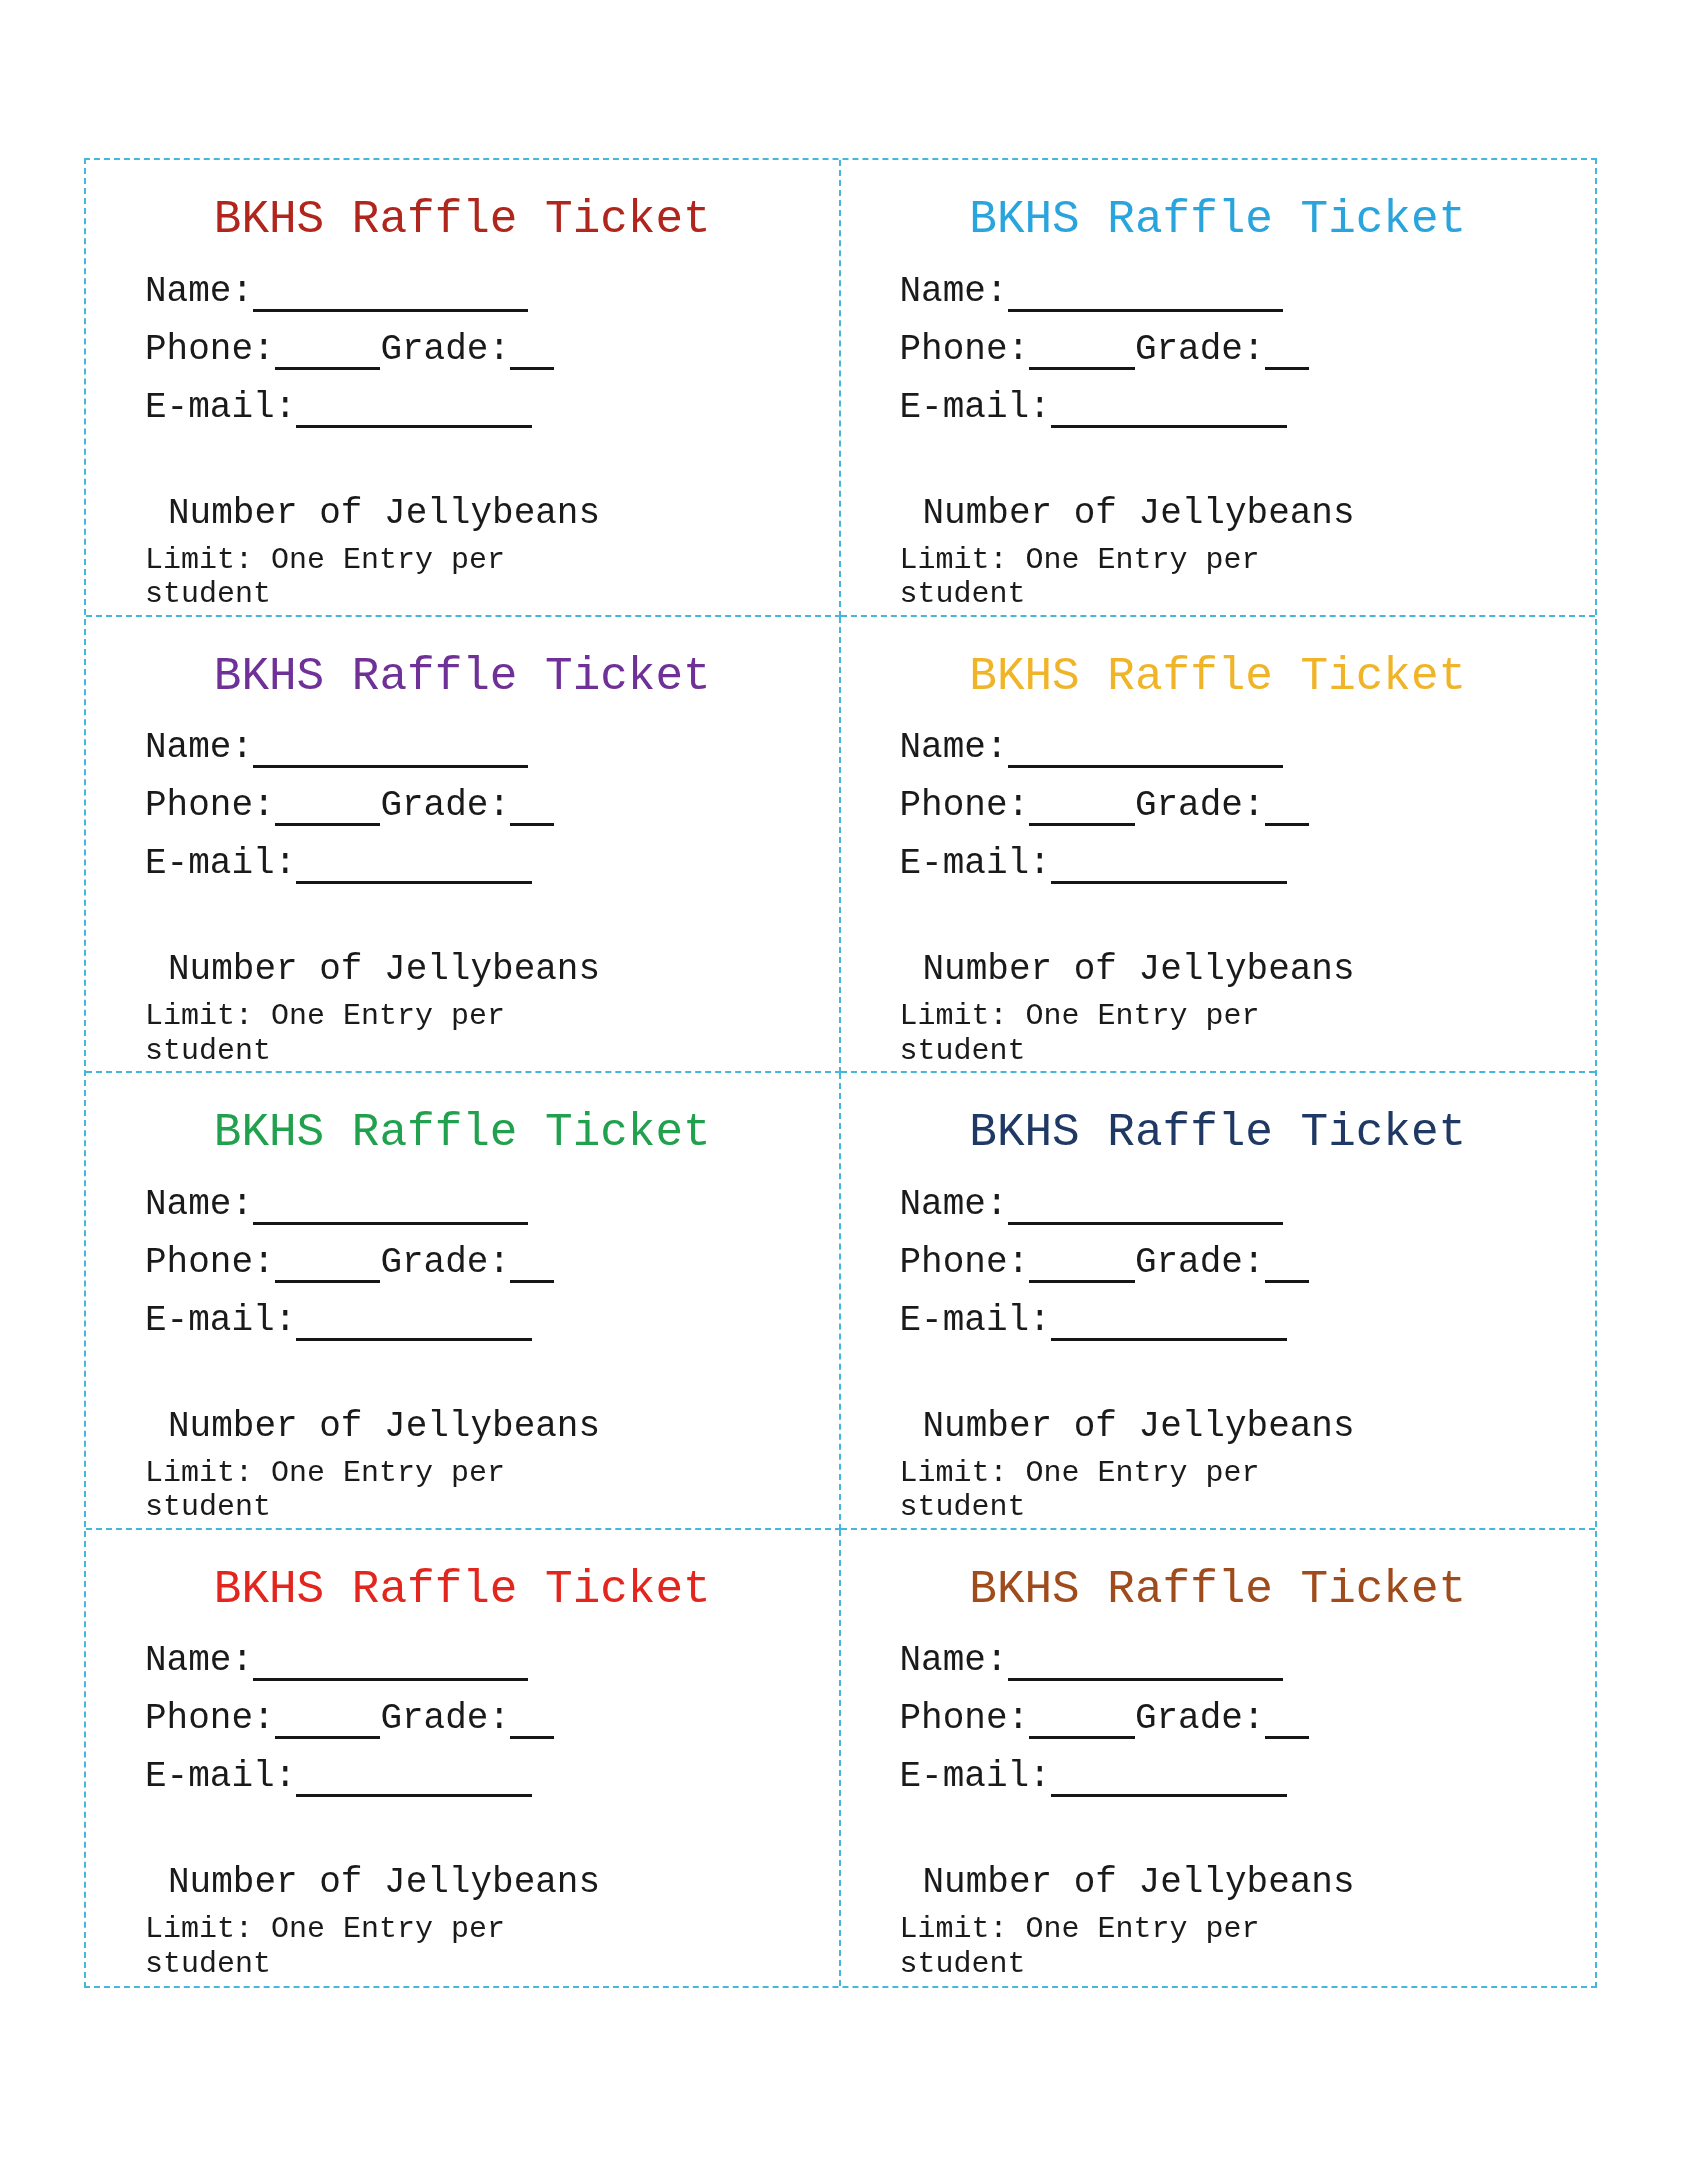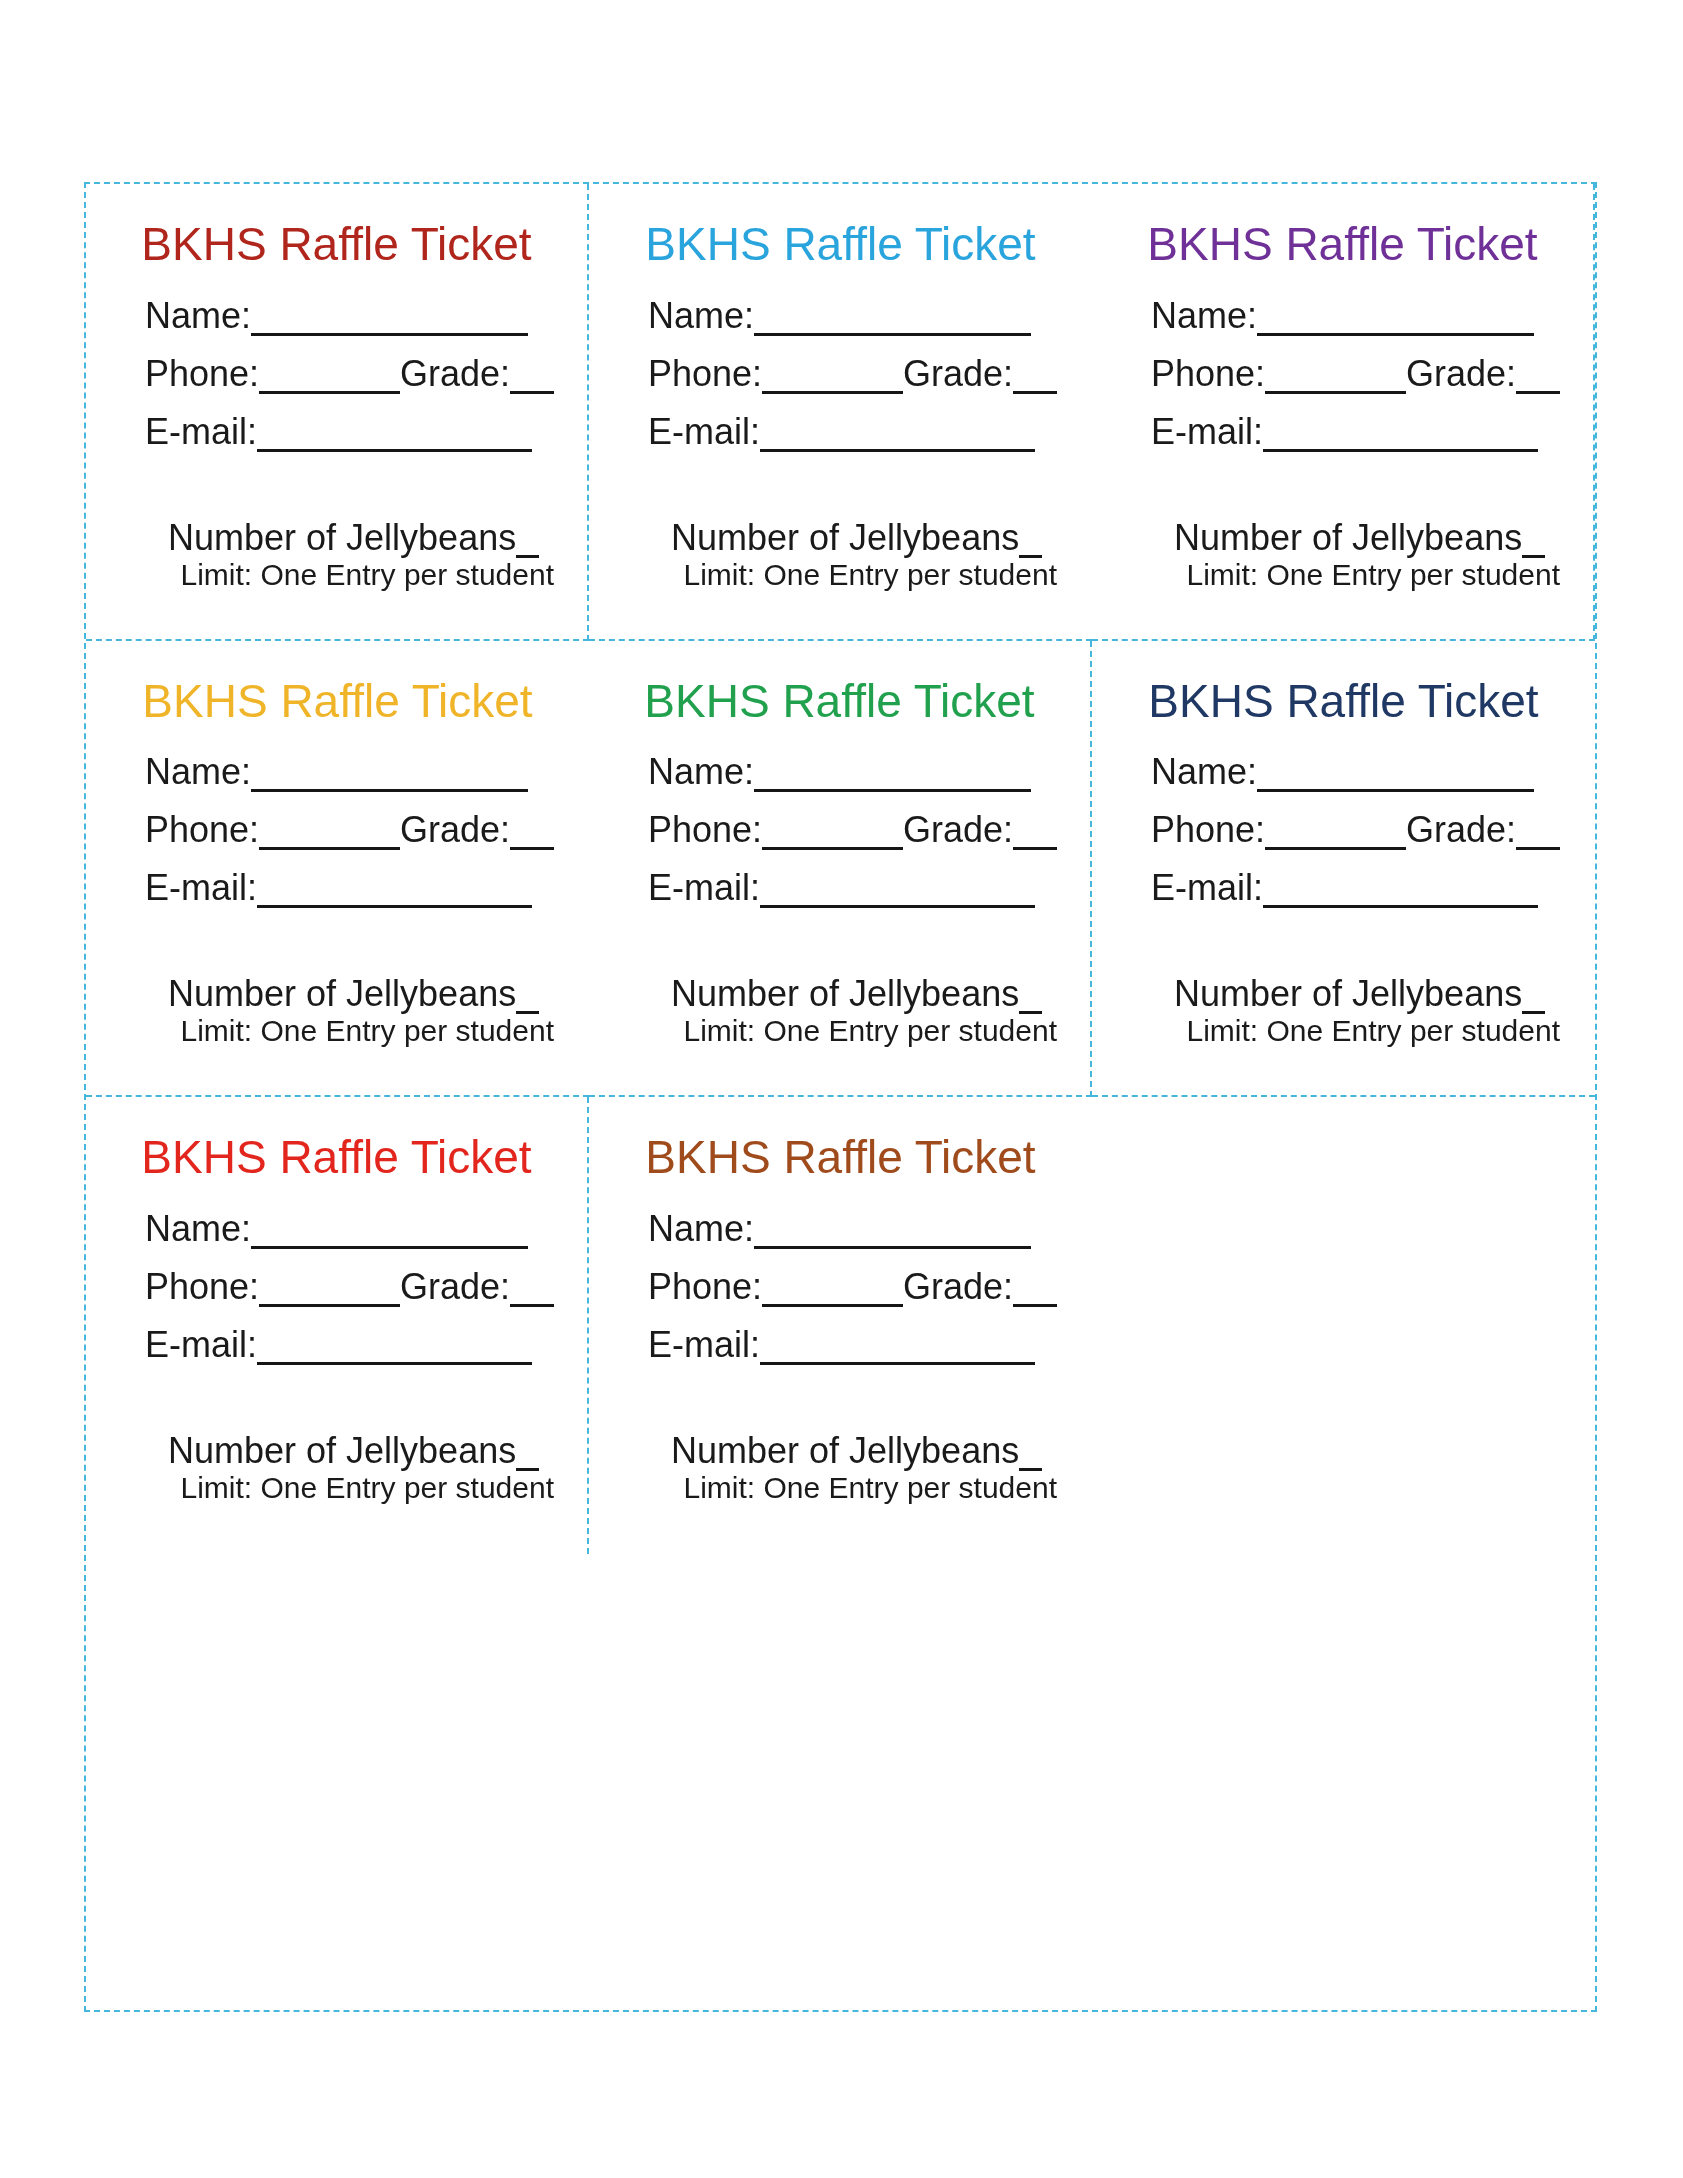--- a/index.html
+++ b/index.html
@@ -4,26 +4,27 @@
 <style>
   * { margin:0; padding:0; box-sizing:border-box; }
   html,body { background:#ffffff; }
   body {
     width:1683px; height:2178px;
     position:relative;
     font-family:"Liberation Sans","DejaVu Sans",sans-serif;
     color:#1a1a1a;
   }
   .sheet {
-    position:absolute; left:84px; top:182px;
+    position:absolute; left:84px; top:158px;
     width:1513px; height:1830px;
     border:2px dashed var(--grid-border,#45b7dc);
     display:grid;
-    grid-template-columns:1fr 1fr 1fr;
+    grid-template-columns:1fr 1fr;
     grid-template-rows:repeat(4,1fr);
+    font-family:Liberation Mono, monospace;
   }
   .cell {
     border-right:2px dashed var(--grid-border,#45b7dc);
     border-bottom:2px dashed var(--grid-border,#45b7dc);
     overflow:hidden;
   }
   .cell:nth-child(2n) { border-right:none; }
   .cell:nth-child(7), .cell:nth-child(8) { border-bottom:none; }
 
   .ticket-title {
@@ -59,22 +60,22 @@
     flex:0 0 44px;
     border-bottom:3px solid var(--line-color,#161616);
     height:8px;
   }
   .frow.jelly {
     height:106px;
     padding-left:23px;
   }
   .fill.jelly-line { margin-right:15px; }
   .limit {
-    margin-top:0;
-    text-align:right;
+    margin-top:9px;
+    text-align:left;
     font-size:30px;
     line-height:1.15;
   }
 </style>
 </head>
 <body style="color: rgb(26, 26, 26); background: rgb(255, 255, 255);">
 
 <div class="sheet">
 
   <div class="cell">

